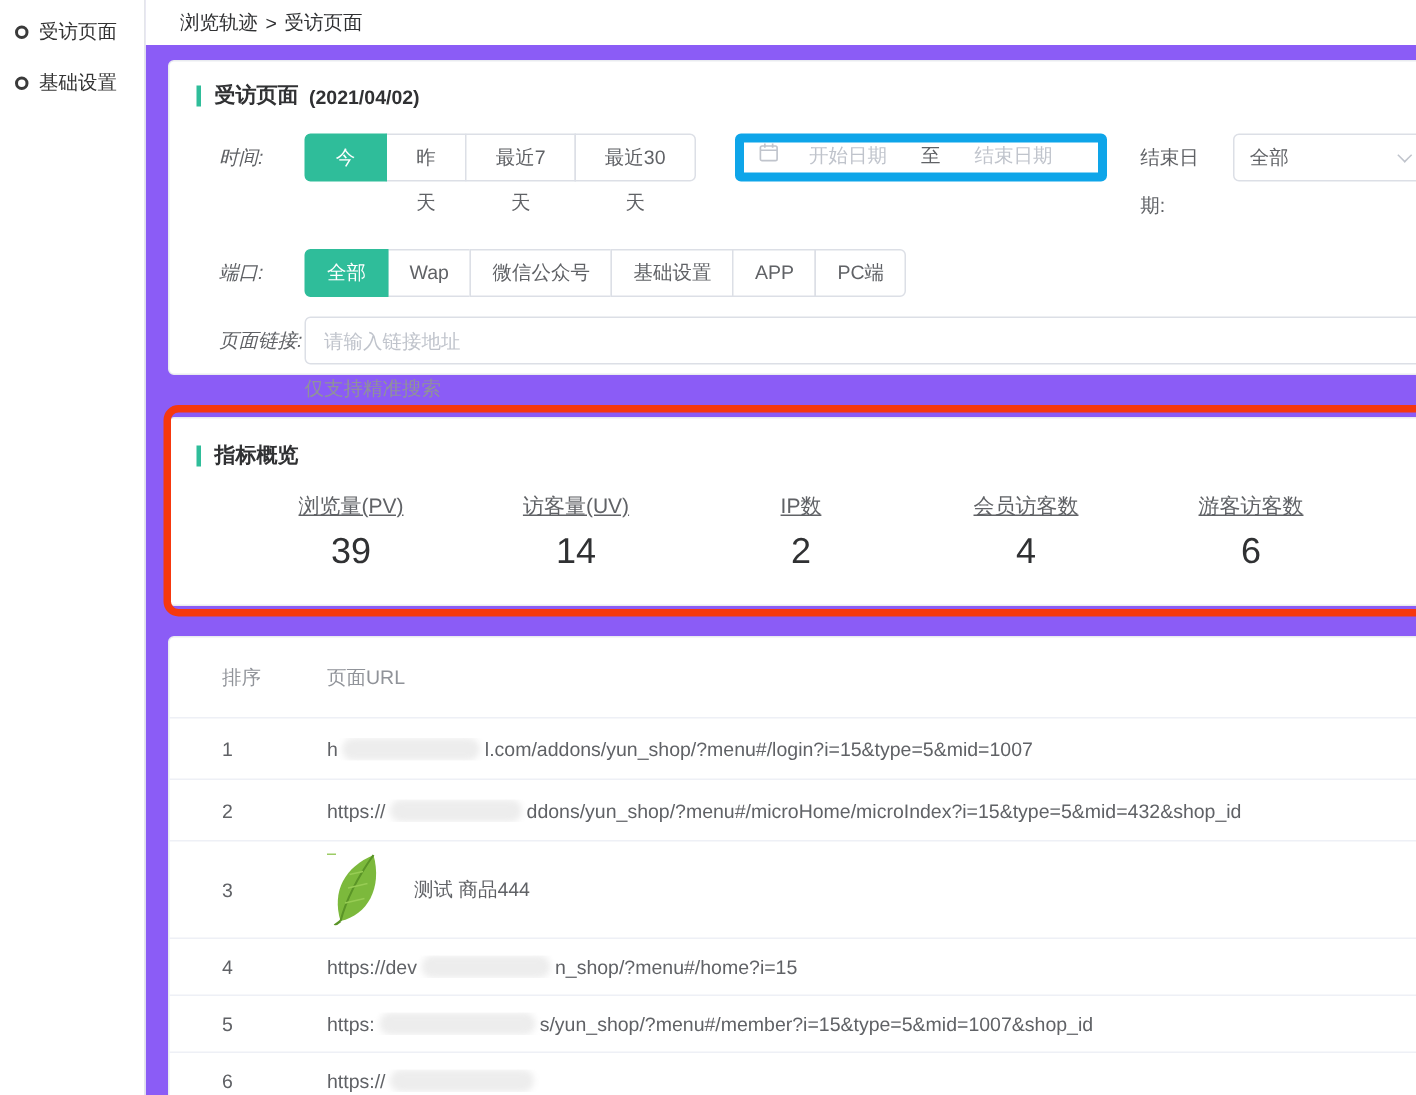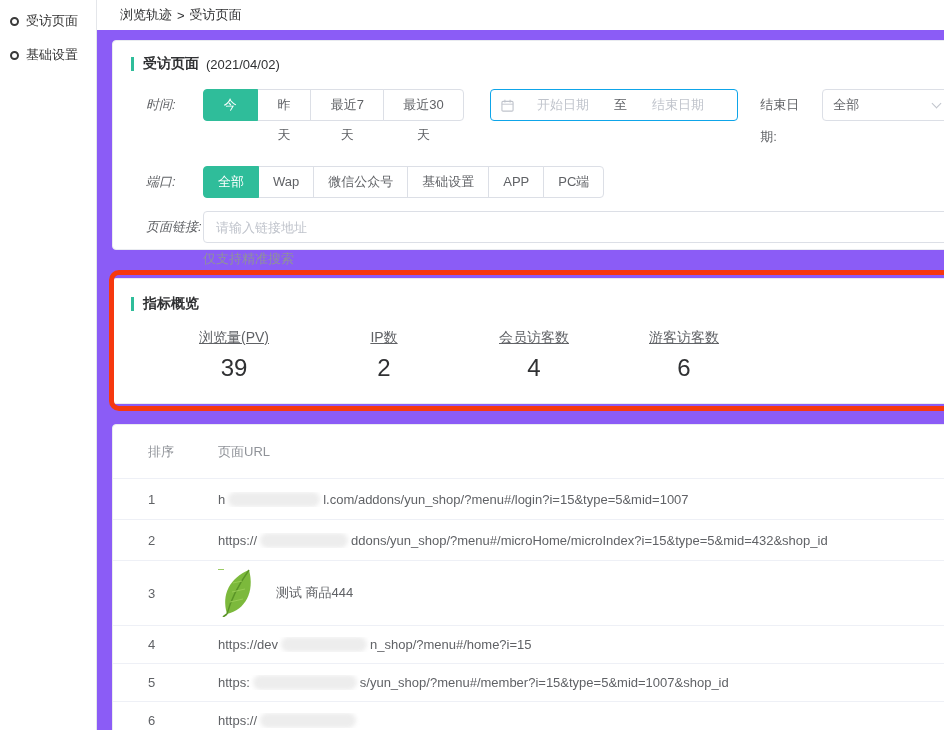--- a/index.html
+++ b/index.html
@@ -24,32 +24,32 @@
   .breadcrumb-bar{ height:30px; background:#fff; display:flex; align-items:center;
     padding-left:23px; color:#303133; }
   .crumb-sep{ margin:0 5px; color:#303133; }
   .content{ position:relative; padding:10px 0 0 15px; height:700px; }
   .card{ background:#fff; border:1px solid #e9ebf0; border-radius:4px; margin-right:-8px; }
   
   .filter-card{ height:210px; padding:14px 0 0 18px; }
   .sec-title{ display:flex; align-items:center; margin-bottom:16px; }
   .green-bar{ width:3px; height:14px; background:var(--accent); margin-right:9px; flex:none; }
   .sec-title b{ color:#303133; font-size:14px; }
-  .sec-date{ margin-left:7px; color:#303133; font-size:13px; }
+  .sec-date{ margin-left:7px; color:#303133; font-size:13px;font-weight:bold; }
   .frow{ display:flex; align-items:flex-start; margin-bottom:13px; }
   .frow-label{ margin-left:15px; width:57px; flex:none; line-height:32px; color:#606266;font-style:italic; }
   .btn-group{ display:flex; }
   .fbtn{ height:32px; padding:0 14px; background:#fff; border:1px solid #dcdfe6;
     color:#606266; font-size:13px; margin-left:-1px; cursor:pointer; line-height:30px;
     font-family:inherit; position:relative; }
   .fbtn:first-child{ border-radius:4px 0 0 4px; margin-left:0; }
   .fbtn:last-child{ border-radius:0 4px 4px 0; }
   .fbtn.sel{ background:var(--accent); border-color:var(--accent); color:#fff; z-index:1; }
-  .date-range{ margin-left:26px; width:255px; height:32px; border:1px solid #0ea5e9;
-    border-radius:4px; background:#fff; display:flex; align-items:center; padding:0 10px; }
+  .date-range{ margin-left:26px; width:255px; height:32px; border:6px solid #0ea5e9;
+    border-radius:4px; background:#fff; display:flex; align-items:flex-start; padding:0 10px; }
   .ph{ color:#c0c4cc; }
   .dr-start,.dr-end{ flex:1; text-align:center; }
   .dr-sep{ color:#606266; padding:0 2px; }
   .ptype-label{ margin-left:22px; line-height:32px; color:#606266; }
   .pselect{ margin-left:8px; width:132px; height:32px; border:1px solid #dcdfe6; border-radius:4px;
     background:#fff; display:flex; align-items:center; justify-content:space-between;
     padding:0 10px; cursor:pointer; color:#606266; }
   .chev{ width:7px; height:7px; border-right:1.4px solid #c0c4cc; border-bottom:1.4px solid #c0c4cc;
     transform:rotate(45deg); margin-top:-3px; }
   .link-col{ flex:1; display:flex; flex-direction:column; }
@@ -167,20 +167,24 @@
         <div class="sec-title">
           <span class="green-bar"></span>
           <b>指标概览</b>
         </div>
         <div class="metric-row" id="metric-row">
             <div class="metric">
     <div class="metric-label">浏览量(PV)</div>
     <div class="metric-value">39</div>
   </div>
             <div class="metric">
+    <div class="metric-label">访客量(UV)</div>
+    <div class="metric-value">14</div>
+  </div>
+            <div class="metric">
     <div class="metric-label">IP数</div>
     <div class="metric-value">2</div>
   </div>
             <div class="metric">
     <div class="metric-label">会员访客数</div>
     <div class="metric-value">4</div>
   </div>
             <div class="metric">
     <div class="metric-label">游客访客数</div>
     <div class="metric-value">6</div>

